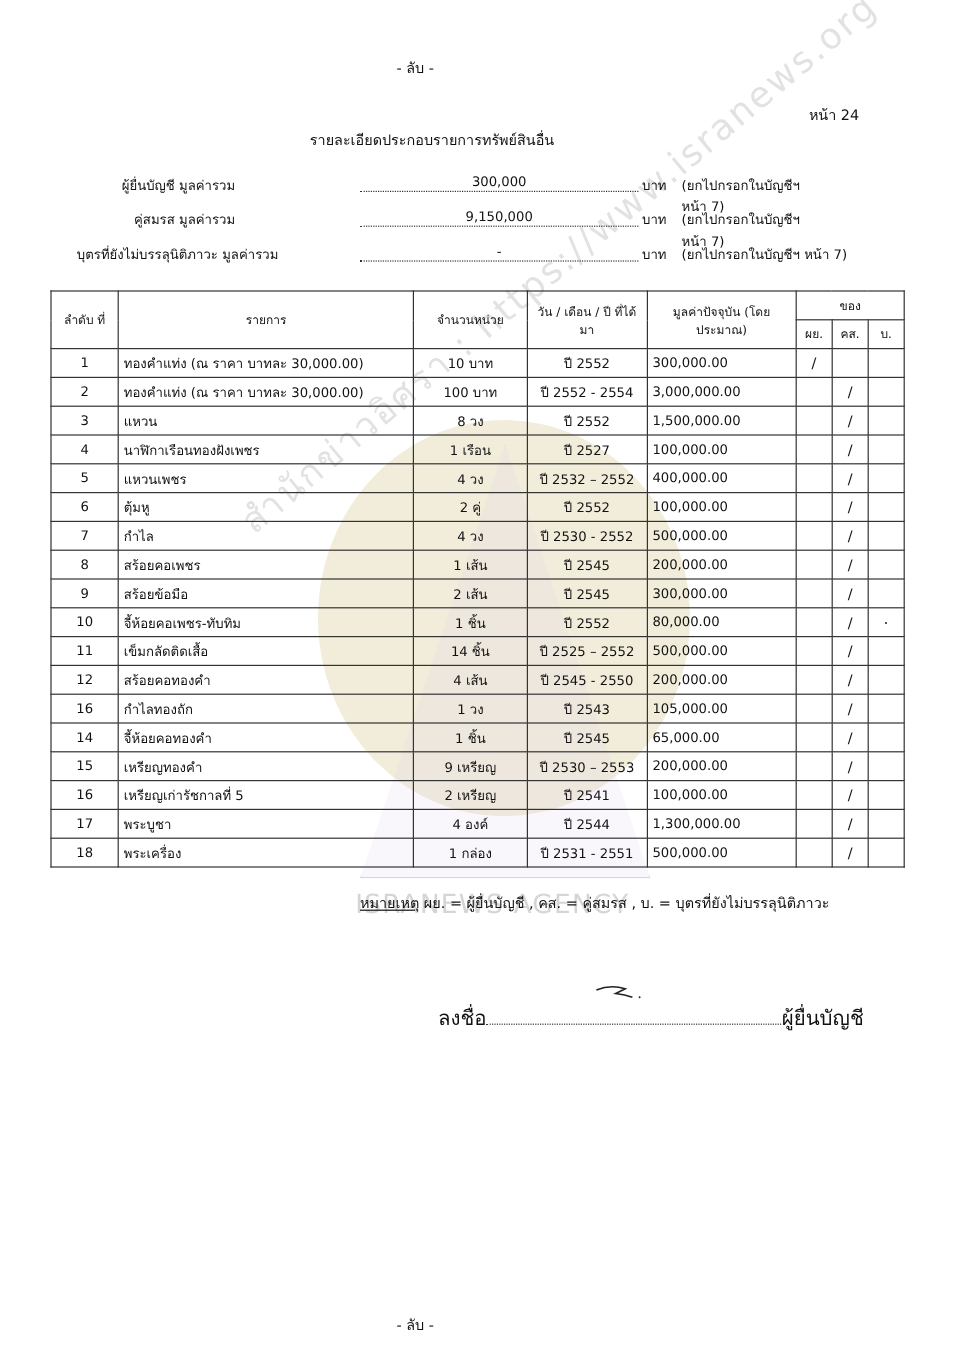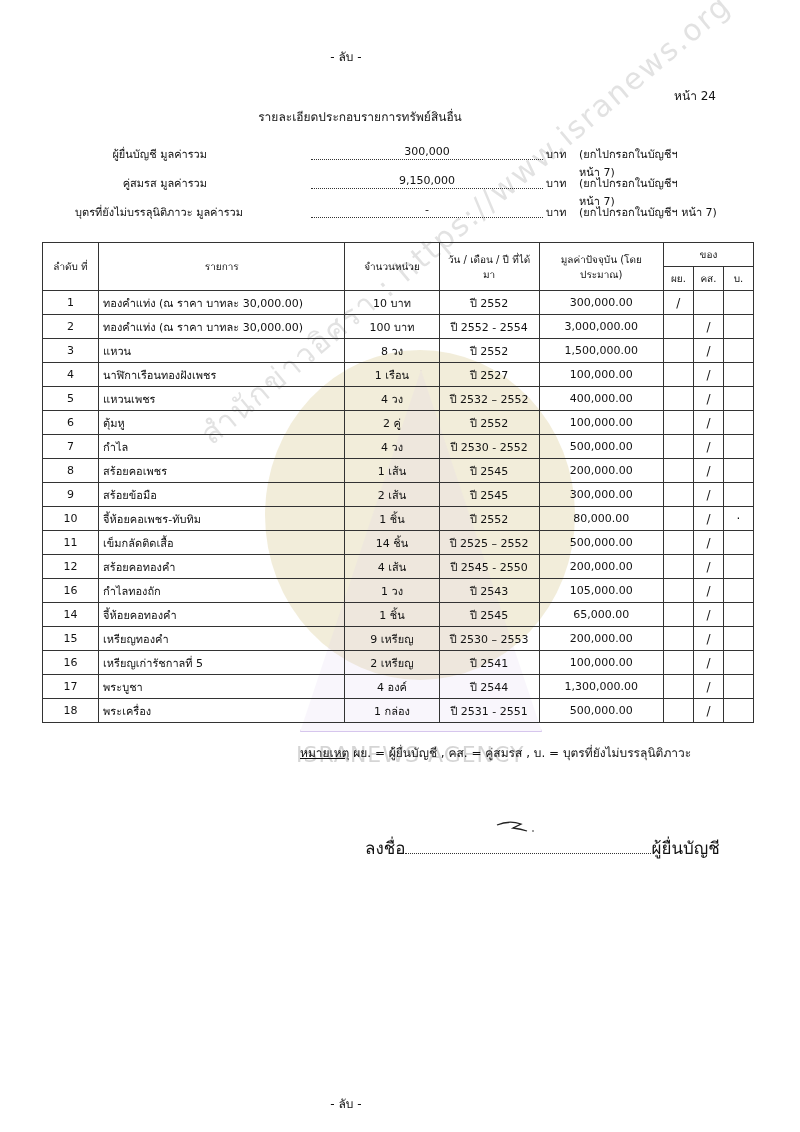--- a/index.html
+++ b/index.html
@@ -2,21 +2,21 @@
 <html><head>
 <meta charset="utf-8">
 <style>
   html, body { margin: 0; padding: 0; background: #ffffff; }
   body { width: 800px; height: 1132px; position: relative; overflow: hidden;
          font-family: "DejaVu Sans", sans-serif; color: #111; }
   .abs { position: absolute; }
   .classified { left: 0; width: 692px; text-align: center; font-size: 12px; }
   .pageno { right: 84px; top: 86px; font-size: 12px; }
   .title { left: 0; width: 720px; text-align: center; top: 107px; font-size: 12px; }
-  .sumrow { left: 11px; width: 688px; height: 18px; font-size: 11px; }
+  .sumrow { left: 0; width: 688px; height: 18px; font-size: 11px; }
   .sumrow .lbl { position: absolute; right: 492px; white-space: nowrap; }
   .sumrow .dots { position: absolute; left: 300px; width: 232px; border-bottom: 1px dotted #333;
                   top: 0; height: 14px; text-align: center; font-size: 11px; }
   .sumrow .unit { position: absolute; left: 535px; }
   .sumrow .note { position: absolute; left: 568px; font-size: 11px; }
 
   .watermark { pointer-events: none; }
   .seal { left: 265px; top: 350px; width: 310px; height: 330px; border-radius: 50%;
           background: rgba(232, 222, 188, 0.55); }
   .seal-tri { left: 300px; top: 370px; width: 240px; height: 360px;
@@ -24,21 +24,21 @@
               background: rgba(220, 205, 240, 0.18); }
   .wm-url { left: 190px; top: 420px; font-size: 30px; color: rgba(140,140,140,0.25);
             transform: rotate(-40deg); transform-origin: left top; white-space: nowrap; letter-spacing: 2px; }
   .wm-agency { left: 296px; top: 742px; font-size: 22px; color: rgba(150,150,150,0.4); letter-spacing: 1px; }
 
   table.assets { position: absolute; left: 42px; top: 242px; width: 712px; border-collapse: collapse;
                  font-size: 11px; }
   table.assets th, table.assets td { border: 1px solid #333; height: 23px; padding: 0 4px; }
   table.assets th { font-weight: normal; font-size: 10px; text-align: center; }
   table.assets td.c { text-align: center; }
-  table.assets td.r { text-align: center; }
+  table.assets td.r { text-align: left; }
   table.assets td.mk { text-align: center; width: 21px; font-size: 12px; }
   col.c1 { width: 56px; } col.c2 { width: 246px; } col.c3 { width: 94px; }
   col.c4 { width: 100px; } col.c5 { width: 124px; } col.c6, col.c7, col.c8 { width: 28px; }
 
   .remark { left: 300px; top: 743px; font-size: 12px; white-space: nowrap; }
   .remark .u { text-decoration: underline; }
   .sign { left: 365px; top: 834px; font-size: 17px; white-space: nowrap; }
   .sign .line { display: inline-block; width: 246px; border-bottom: 1px dotted #333; height: 12px; vertical-align: baseline; }
   .scribble { left: 495px; top: 820px; width: 40px; height: 14px; }
 </style>

